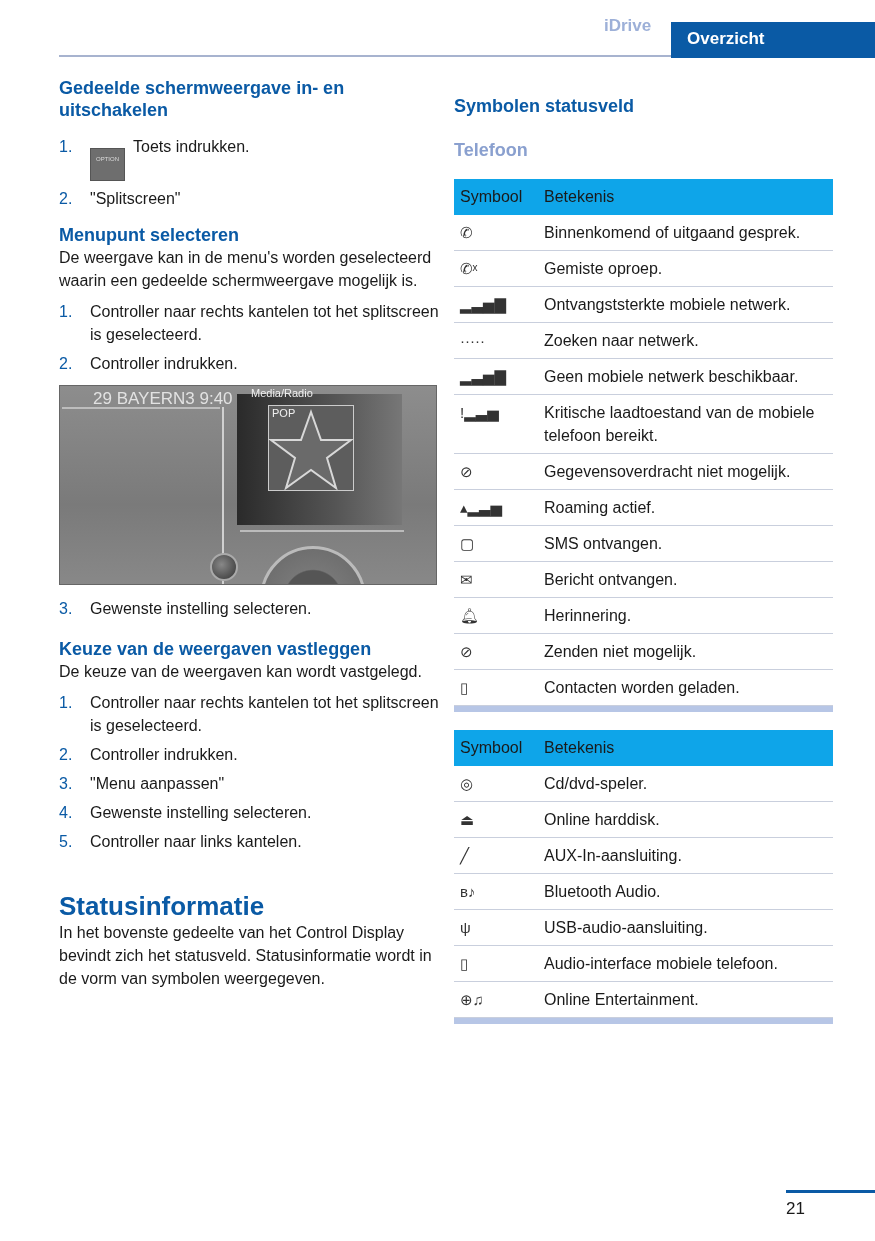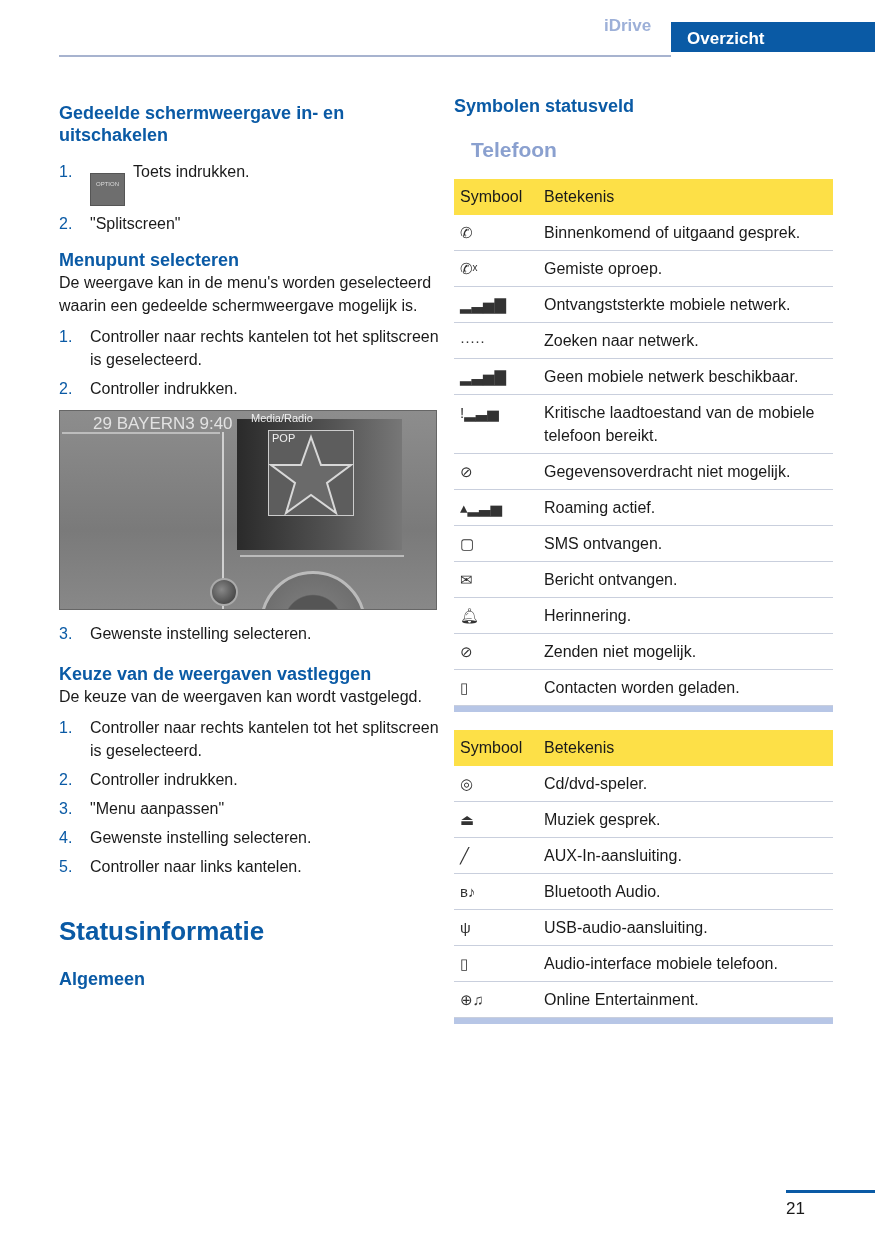--- a/index.html
+++ b/index.html
@@ -2,46 +2,46 @@
 <html><head>
 <meta charset="utf-8">
 <style>
   html, body { margin: 0; padding: 0; }
   body {
     width: 875px; height: 1241px; background: #ffffff; position: relative; overflow: hidden;
     font-family: "Liberation Sans", sans-serif; color: #1a1a1a;
   }
   .header-line { position: absolute; left: 59px; top: 55px; width: 612px; height: 2px; background: #a7b3cf; }
   .header-idrive { position: absolute; left: 604px; top: 16px; font-size: 17px; font-weight: bold; color: #9db0d8; }
-  .header-tab { position: absolute; left: 671px; top: 22px; width: 204px; height: 30px; background: #0a5aa5; color: #fff; font-weight: bold; font-size: 17px; box-sizing: border-box; padding: 7px 0 0 16px; }
-  .col-left { position: absolute; left: 59px; top: 102px; width: 380px; }
+  .header-tab { position: absolute; left: 671px; top: 22px; width: 204px; height: 36px; background: #0a5aa5; color: #fff; font-weight: bold; font-size: 17px; box-sizing: border-box; padding: 7px 0 0 16px; }
+  .col-left { position: absolute; left: 59px; top: 77px; width: 380px; }
   .col-right { position: absolute; left: 454px; top: 95px; width: 379px; }
   h2 { margin: 0; font-size: 18px; line-height: 22px; color: #0a5aa5; font-weight: bold; }
   h1 { margin: 0; font-size: 26px; line-height: 30px; color: #0a5aa5; font-weight: bold; }
-  h3 { margin: 17px; font-size: 21px; line-height: 22px; color: #8aa0cf; font-weight: bold; }
+  h3 { margin: 0; font-size: 18px; line-height: 22px; color: #8aa0cf; font-weight: bold; }
   p { margin: 0; font-size: 16px; line-height: 23px; }
   ol { list-style: none; margin: 0; padding: 0; }
   ol li { position: relative; padding-left: 31px; font-size: 16px; line-height: 23px; margin-bottom: 6px; }
   ol li .num { position: absolute; left: 0; top: 0; color: #0a5aa5; }
   .option-key { display: inline-block; width: 35px; height: 33px; background: #6e6e6e; border: 1px solid #555; vertical-align: -9px; margin-right: 8px; color: #ddd; font-size: 6px; text-align: center; line-height: 20px; box-sizing: border-box; }
   .screen {
     position: relative; width: 378px; height: 200px; background: linear-gradient(180deg,#8d8d8d 0%,#7a7a7a 60%,#888 100%); border: 1px solid #666; box-sizing: border-box; overflow: hidden;
   }
   .screen .stat { position: absolute; left: 33px; top: 3px; color: #e2e2e2; font-size: 17px; }
   .screen .topline { position: absolute; left: 2px; top: 21px; width: 158px; height: 2px; background: #bdbdbd; }
   .screen .vline { position: absolute; left: 162px; top: 21px; width: 2px; height: 180px; background: #d0d0d0; }
   .screen .panel { position: absolute; left: 177px; top: 8px; width: 165px; height: 131px; background: linear-gradient(90deg,#2a2a2a 0%,#555 60%,#777 100%); }
   .screen .panel-label { position: absolute; left: 191px; top: 1px; color: #f0f0f0; font-size: 11px; }
   .screen .cover { position: absolute; left: 208px; top: 19px; width: 84px; height: 84px; border: 1px solid #ccc; background: #5d5d5d; }
   .screen .cover-label { position: absolute; left: 212px; top: 21px; color: #f0f0f0; font-size: 11px; }
   .screen .panel-line { position: absolute; left: 180px; top: 144px; width: 164px; height: 2px; background: #bbb; }
   .screen .knob { position: absolute; left: 150px; top: 167px; width: 24px; height: 24px; border-radius: 50%; background: radial-gradient(circle at 40% 40%,#888,#333); border: 2px solid #aaa; }
   .screen .dial { position: absolute; left: 200px; top: 160px; width: 100px; height: 100px; border-radius: 50%; border: 3px solid #bbb; background: radial-gradient(circle,#555 40%,#777 42%,#666 100%); }
   table { border-collapse: collapse; width: 379px; font-size: 16px; }
-  th { background: #fde047; font-weight: normal; text-align: left; height: 36px; padding: 0 0 0 6px; }
+  th { background: #0ea5e9; font-weight: normal; text-align: left; height: 36px; padding: 0 0 0 6px; }
   td { border-bottom: 1px solid #c9cfdd; padding: 6px 0 6px 6px; line-height: 23px; vertical-align: top; }
   td.sym { width: 78px; }
   td.sym span { font-size: 15px; color: #333; }
   tr.endrow td { border-bottom: 6px solid #b7c6e6; padding: 0; height: 0; }
   .page-line { position: absolute; left: 786px; top: 1190px; width: 89px; height: 3px; background: #0a5aa5; }
   .page-num { position: absolute; left: 786px; top: 1199px; font-size: 17px; }
 </style>
 </head>
 <body>
 
@@ -88,21 +88,21 @@
   <p>De keuze van de weergaven kan wordt vastgelegd.</p>
   <ol style="margin-top:8px">
     <li><span class="num">1.</span><span>Controller naar rechts kantelen tot het splitscreen is geselecteerd.</span></li>
     <li><span class="num">2.</span><span>Controller indrukken.</span></li>
     <li><span class="num">3.</span><span>"Menu aanpassen"</span></li>
     <li><span class="num">4.</span><span>Gewenste instelling selecteren.</span></li>
     <li><span class="num">5.</span><span>Controller naar links kantelen.</span></li>
   </ol>
 
   <h1 style="margin-top:38px">Statusinformatie</h1>
-  <h2 style="margin-top:22px">Algemeen</h2>
+  <p>In het bovenste gedeelte van het Control Display bevindt zich het statusveld. Statusinformatie wordt in de vorm van symbolen weergegeven.</p>
 </div>
 
 <div class="col-right">
   <h2>Symbolen statusveld</h2>
   <h3 style="margin-top:22px">Telefoon</h3>
   <table style="margin-top:18px">
     <thead>
         <tr>
           <th>Symbool</th>
           <th>Betekenis</th>
@@ -174,21 +174,21 @@
           <th>Betekenis</th>
         </tr>
       </thead>
     <tbody id="ent-body">
         <tr>
           <td class="sym"><span>◎</span></td>
           <td>Cd/dvd-speler.</td>
         </tr>
         <tr>
           <td class="sym"><span>⏏</span></td>
-          <td>Muziek gesprek.</td>
+          <td>Online harddisk.</td>
         </tr>
         <tr>
           <td class="sym"><span>╱</span></td>
           <td>AUX-In-aansluiting.</td>
         </tr>
         <tr>
           <td class="sym"><span>ʙ♪</span></td>
           <td>Bluetooth Audio.</td>
         </tr>
         <tr>

